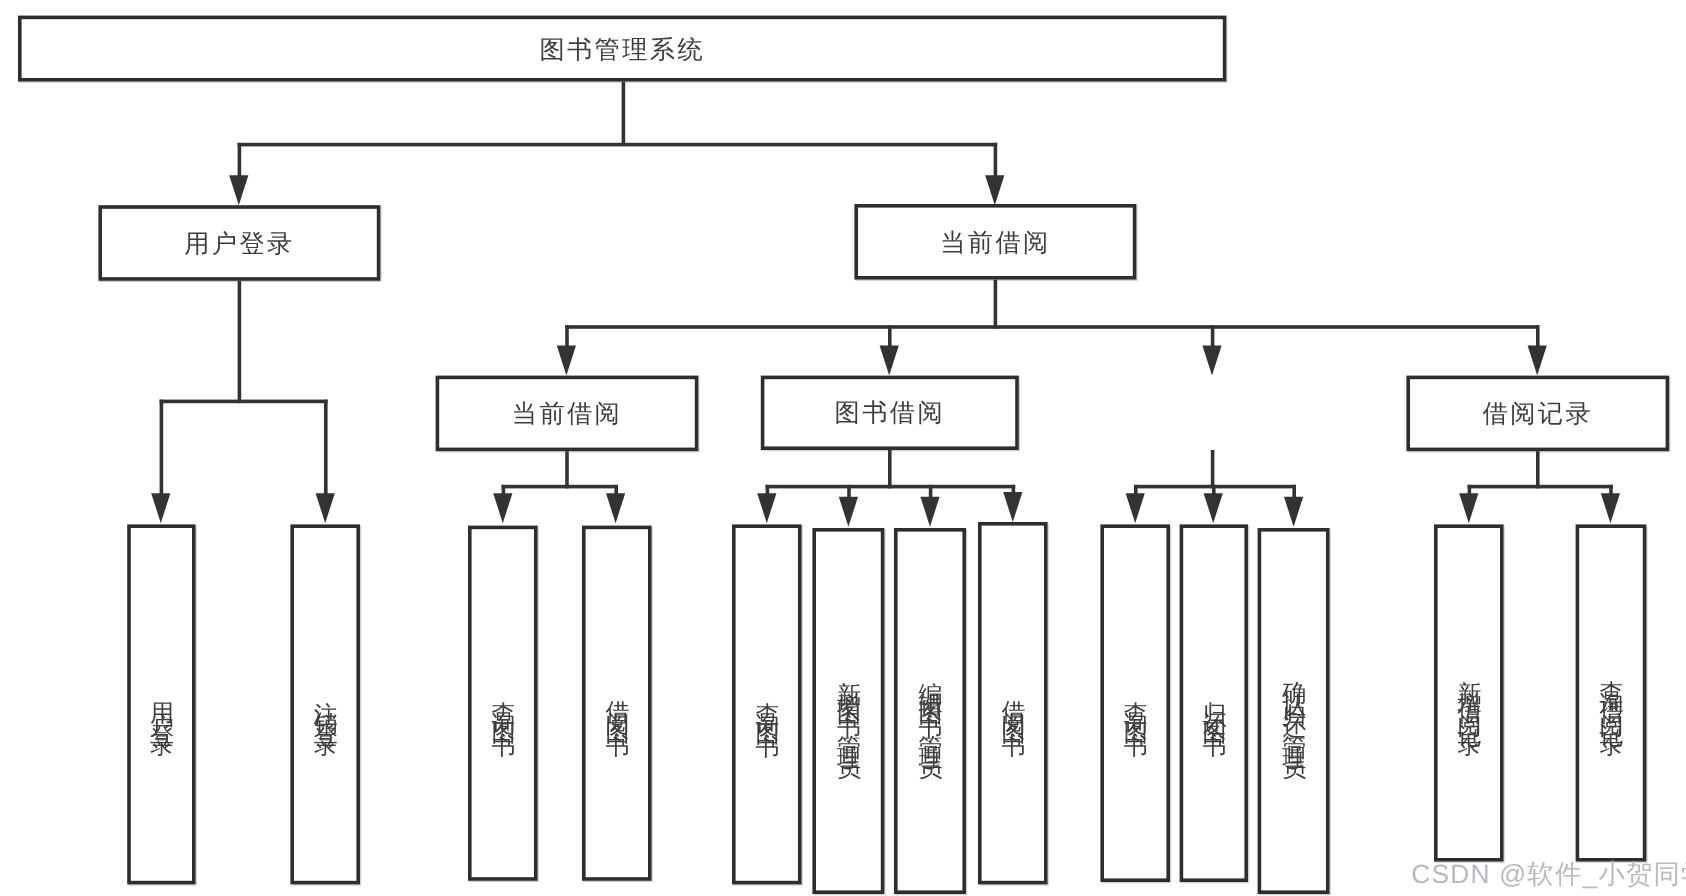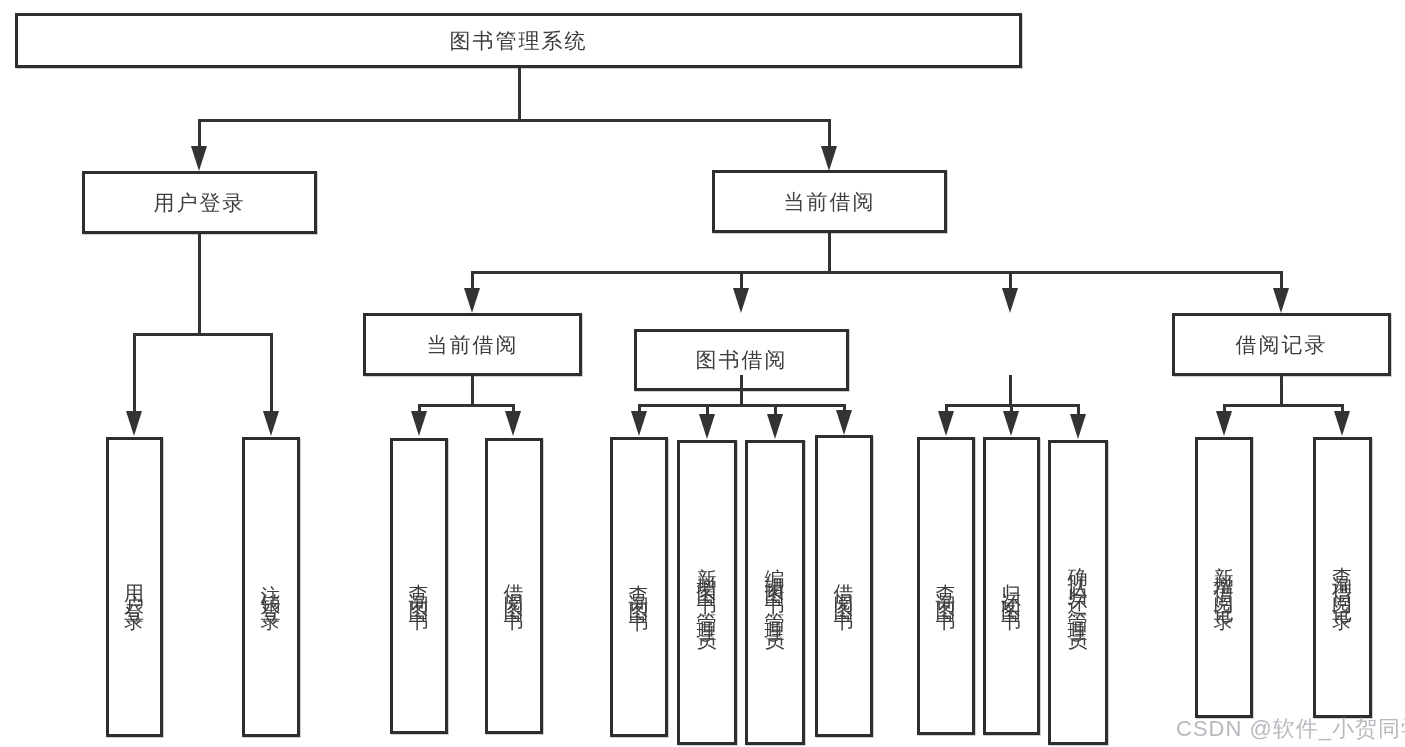--- a/index.html
+++ b/index.html
@@ -74,21 +74,21 @@
   <div class="vline" style="left:740px;top:271px;height:22px;"></div>
   <div class="arrow" style="left:733px;top:288px;"></div>
   <div class="vline" style="left:1009px;top:271px;height:22px;"></div>
   <div class="arrow" style="left:1002px;top:288px;"></div>
   <div class="vline" style="left:1280px;top:271px;height:22px;"></div>
   <div class="arrow" style="left:1273px;top:288px;"></div>
 
   <div class="box" style="left:363px;top:313px;width:219px;height:63px;">
     <span class="lbl">当前借阅</span>
   </div>
-  <div class="box" style="left:634px;top:329px;width:215px;height:62px;">
+  <div class="box" style="left:634px;top:313px;width:215px;height:62px;">
     <span class="lbl">图书借阅</span>
   </div>
   <div class="box" style="left:1172px;top:313px;width:219px;height:63px;">
     <span class="lbl">借阅记录</span>
   </div>
 
   <div class="vline" style="left:471px;top:376px;height:31px;"></div>
   <div class="hline" style="left:418px;top:404px;width:97px;"></div>
   <div class="vline" style="left:418px;top:404px;height:10px;"></div>
   <div class="arrow" style="left:411px;top:411px;"></div>

